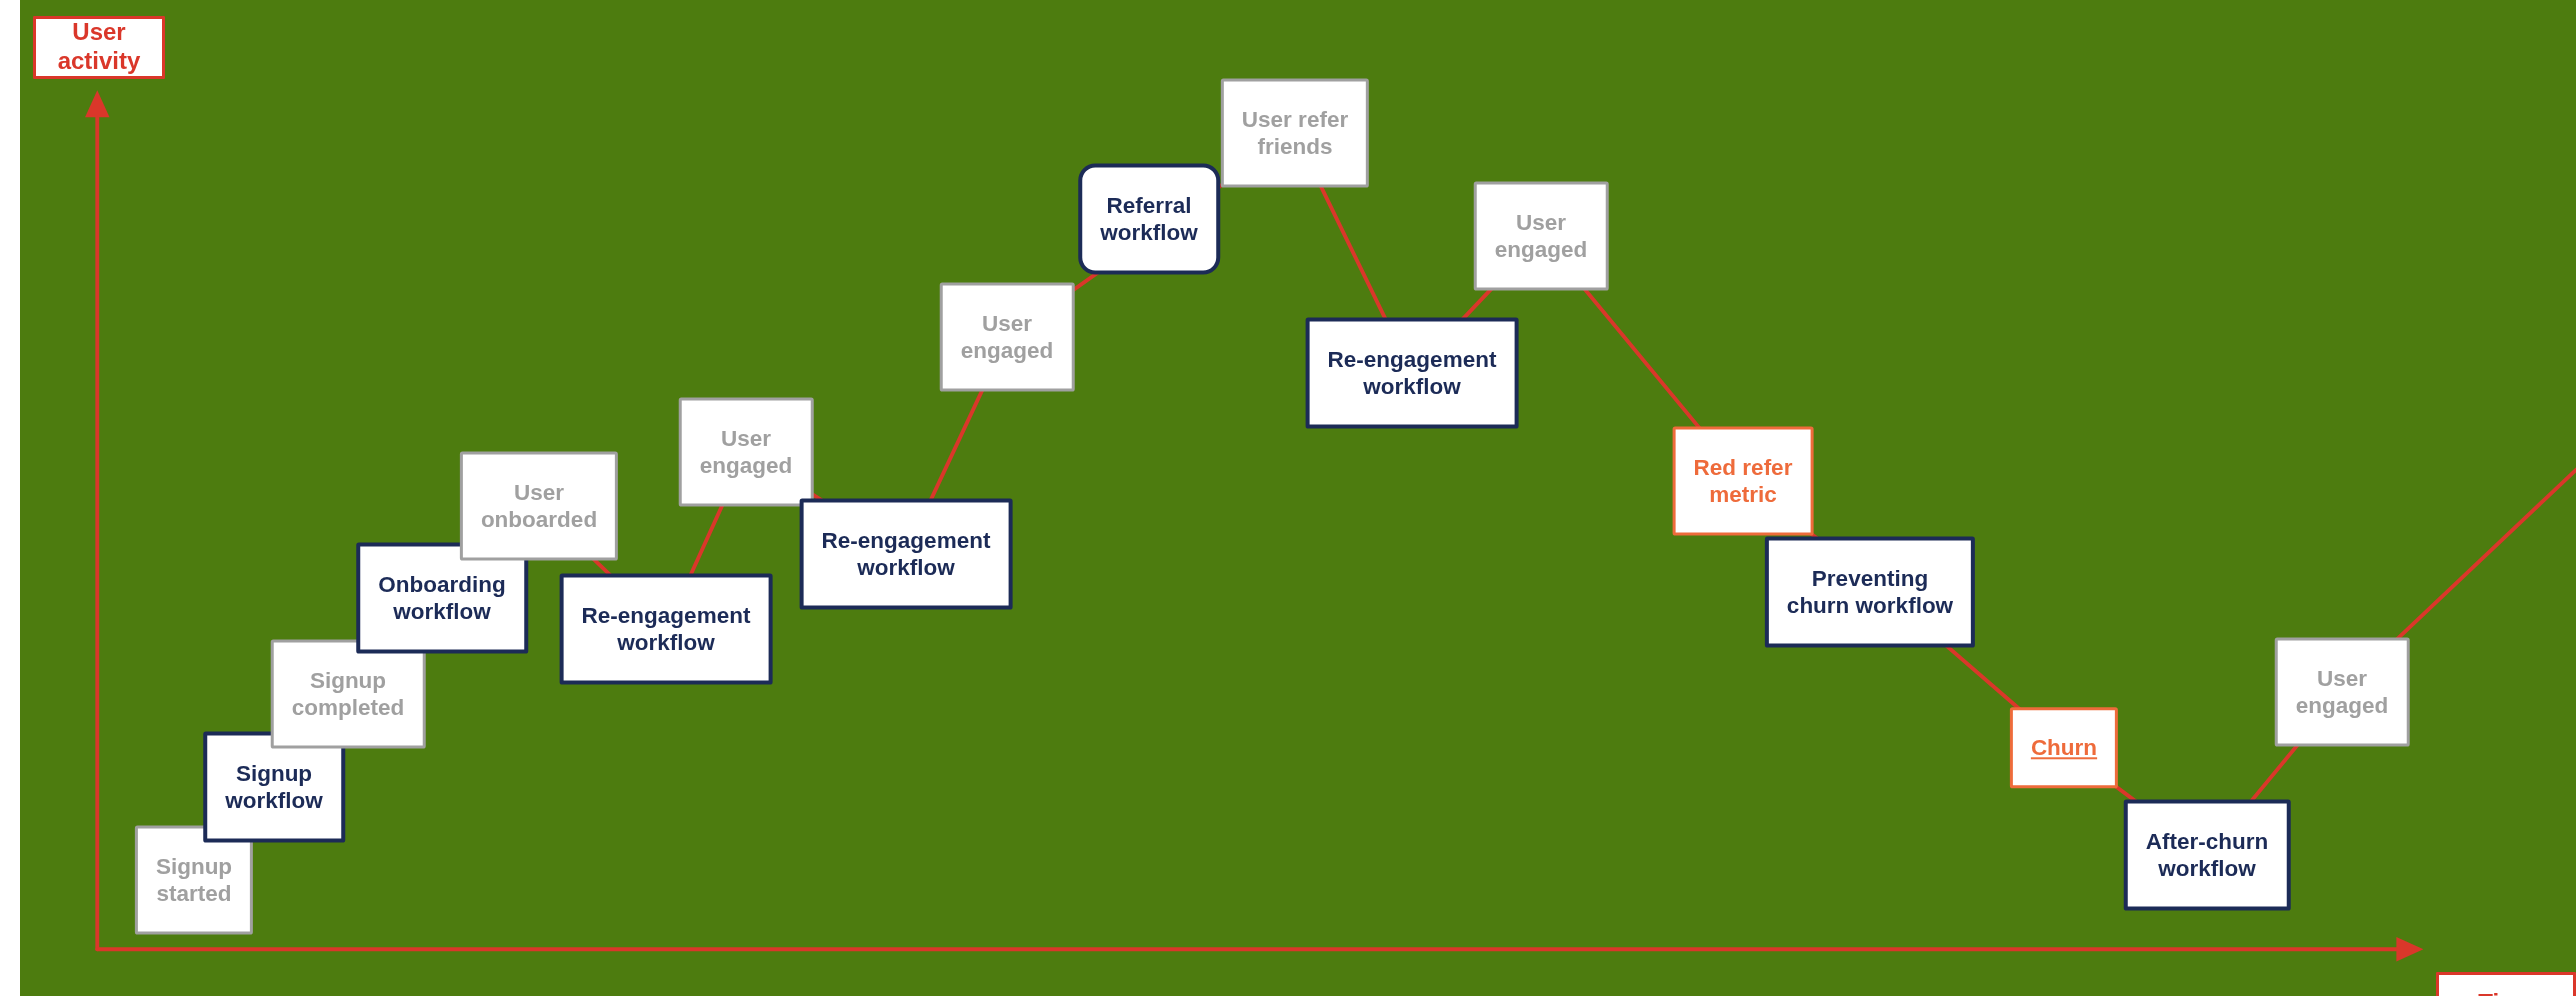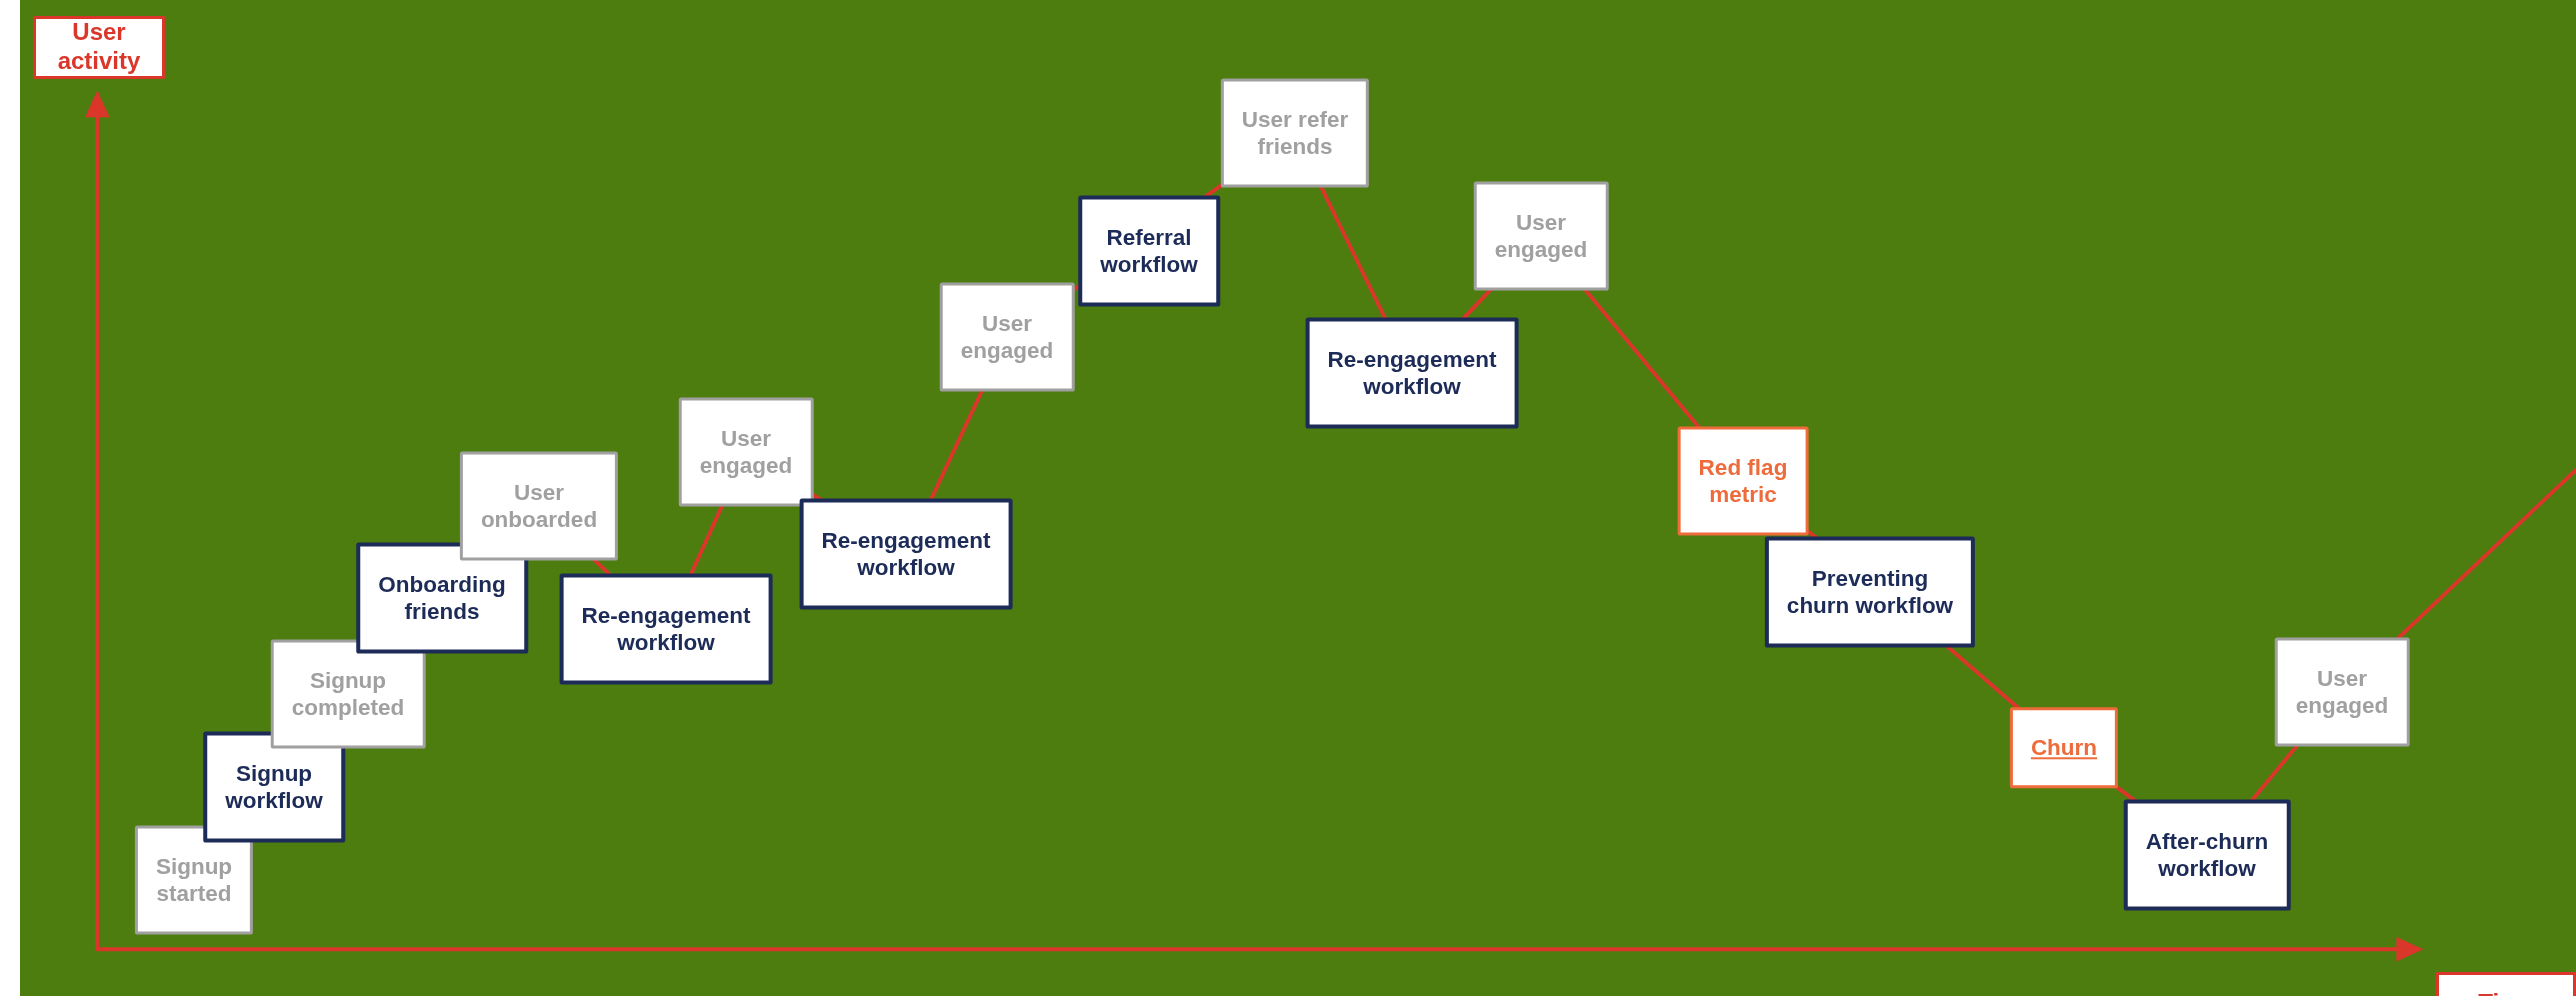--- a/index.html
+++ b/index.html
@@ -114,40 +114,40 @@
 activity</div>
   <div id="x-axis-label" class="axis-label">Time</div>
 
   <div class="node milestone" style="left:174px; top:880px;">Signup
 started</div>
   <div class="node workflow" style="left:254px; top:787px;">Signup
 workflow</div>
   <div class="node milestone" style="left:328px; top:694px;">Signup
 completed</div>
   <div class="node workflow" style="left:422px; top:598px;">Onboarding
-friends</div>
+workflow</div>
   <div class="node milestone" style="left:519px; top:506px;">User
 onboarded</div>
   <div class="node workflow" style="left:646px; top:629px;">Re-engagement
 workflow</div>
   <div class="node milestone" style="left:726px; top:452px;">User
 engaged</div>
   <div class="node workflow" style="left:886px; top:554px;">Re-engagement
 workflow</div>
   <div class="node milestone" style="left:987px; top:337px;">User
 engaged</div>
-  <div class="node workflow" style="left:1129px; top:251px;">Referral
+  <div class="node workflow" style="left:1129px; top:219px;border-radius:17px;">Referral
 workflow</div>
   <div class="node milestone" style="left:1275px; top:133px;">User refer
 friends</div>
   <div class="node workflow" style="left:1392px; top:373px;">Re-engagement
 workflow</div>
   <div class="node milestone" style="left:1521px; top:236px;">User
 engaged</div>
-  <div class="node alert" style="left:1723px; top:481px;">Red flag
+  <div class="node alert" style="left:1723px; top:481px;">Red refer
 metric</div>
   <div class="node workflow" style="left:1850px; top:592px;">Preventing
 churn workflow</div>
   <div class="node alert" style="left:2044px; top:748px;text-decoration:underline;">Churn</div>
   <div class="node workflow" style="left:2187px; top:855px;">After-churn
 workflow</div>
   <div class="node milestone" style="left:2322px; top:692px;">User
 engaged</div>
 
 </div>

